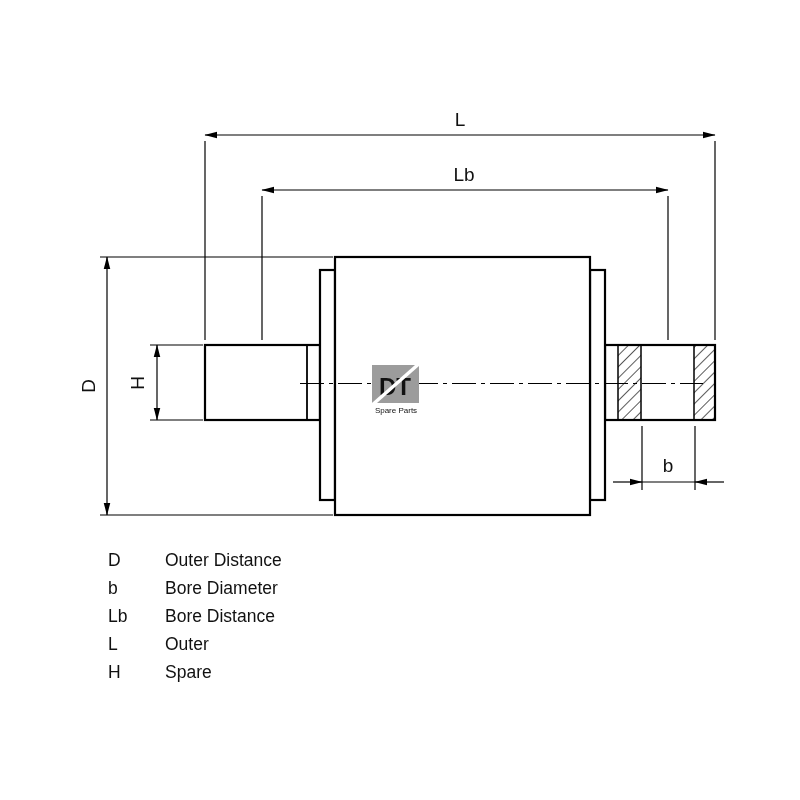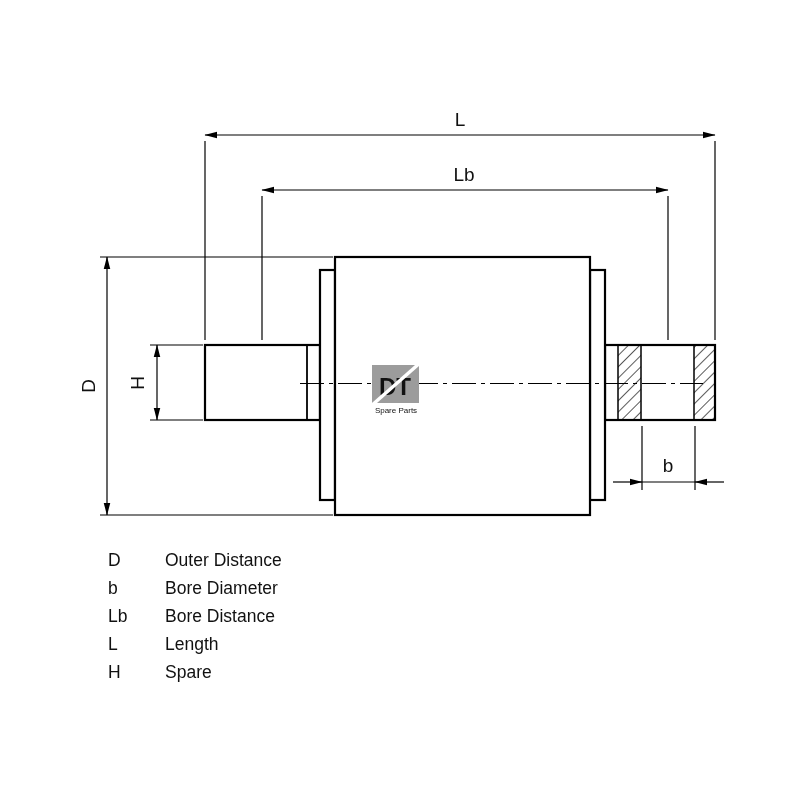--- a/index.html
+++ b/index.html
@@ -126,21 +126,21 @@
     <div class="legend-row">
       <span class="sym">b</span>
       <span class="desc">Bore Diameter</span>
     </div>
     <div class="legend-row">
       <span class="sym">Lb</span>
       <span class="desc">Bore Distance</span>
     </div>
     <div class="legend-row">
       <span class="sym">L</span>
-      <span class="desc">Length</span>
+      <span class="desc">Outer</span>
     </div>
     <div class="legend-row">
       <span class="sym">H</span>
       <span class="desc">Spare</span>
     </div>
   </div>
 
 </div>
 
 </body></html>

